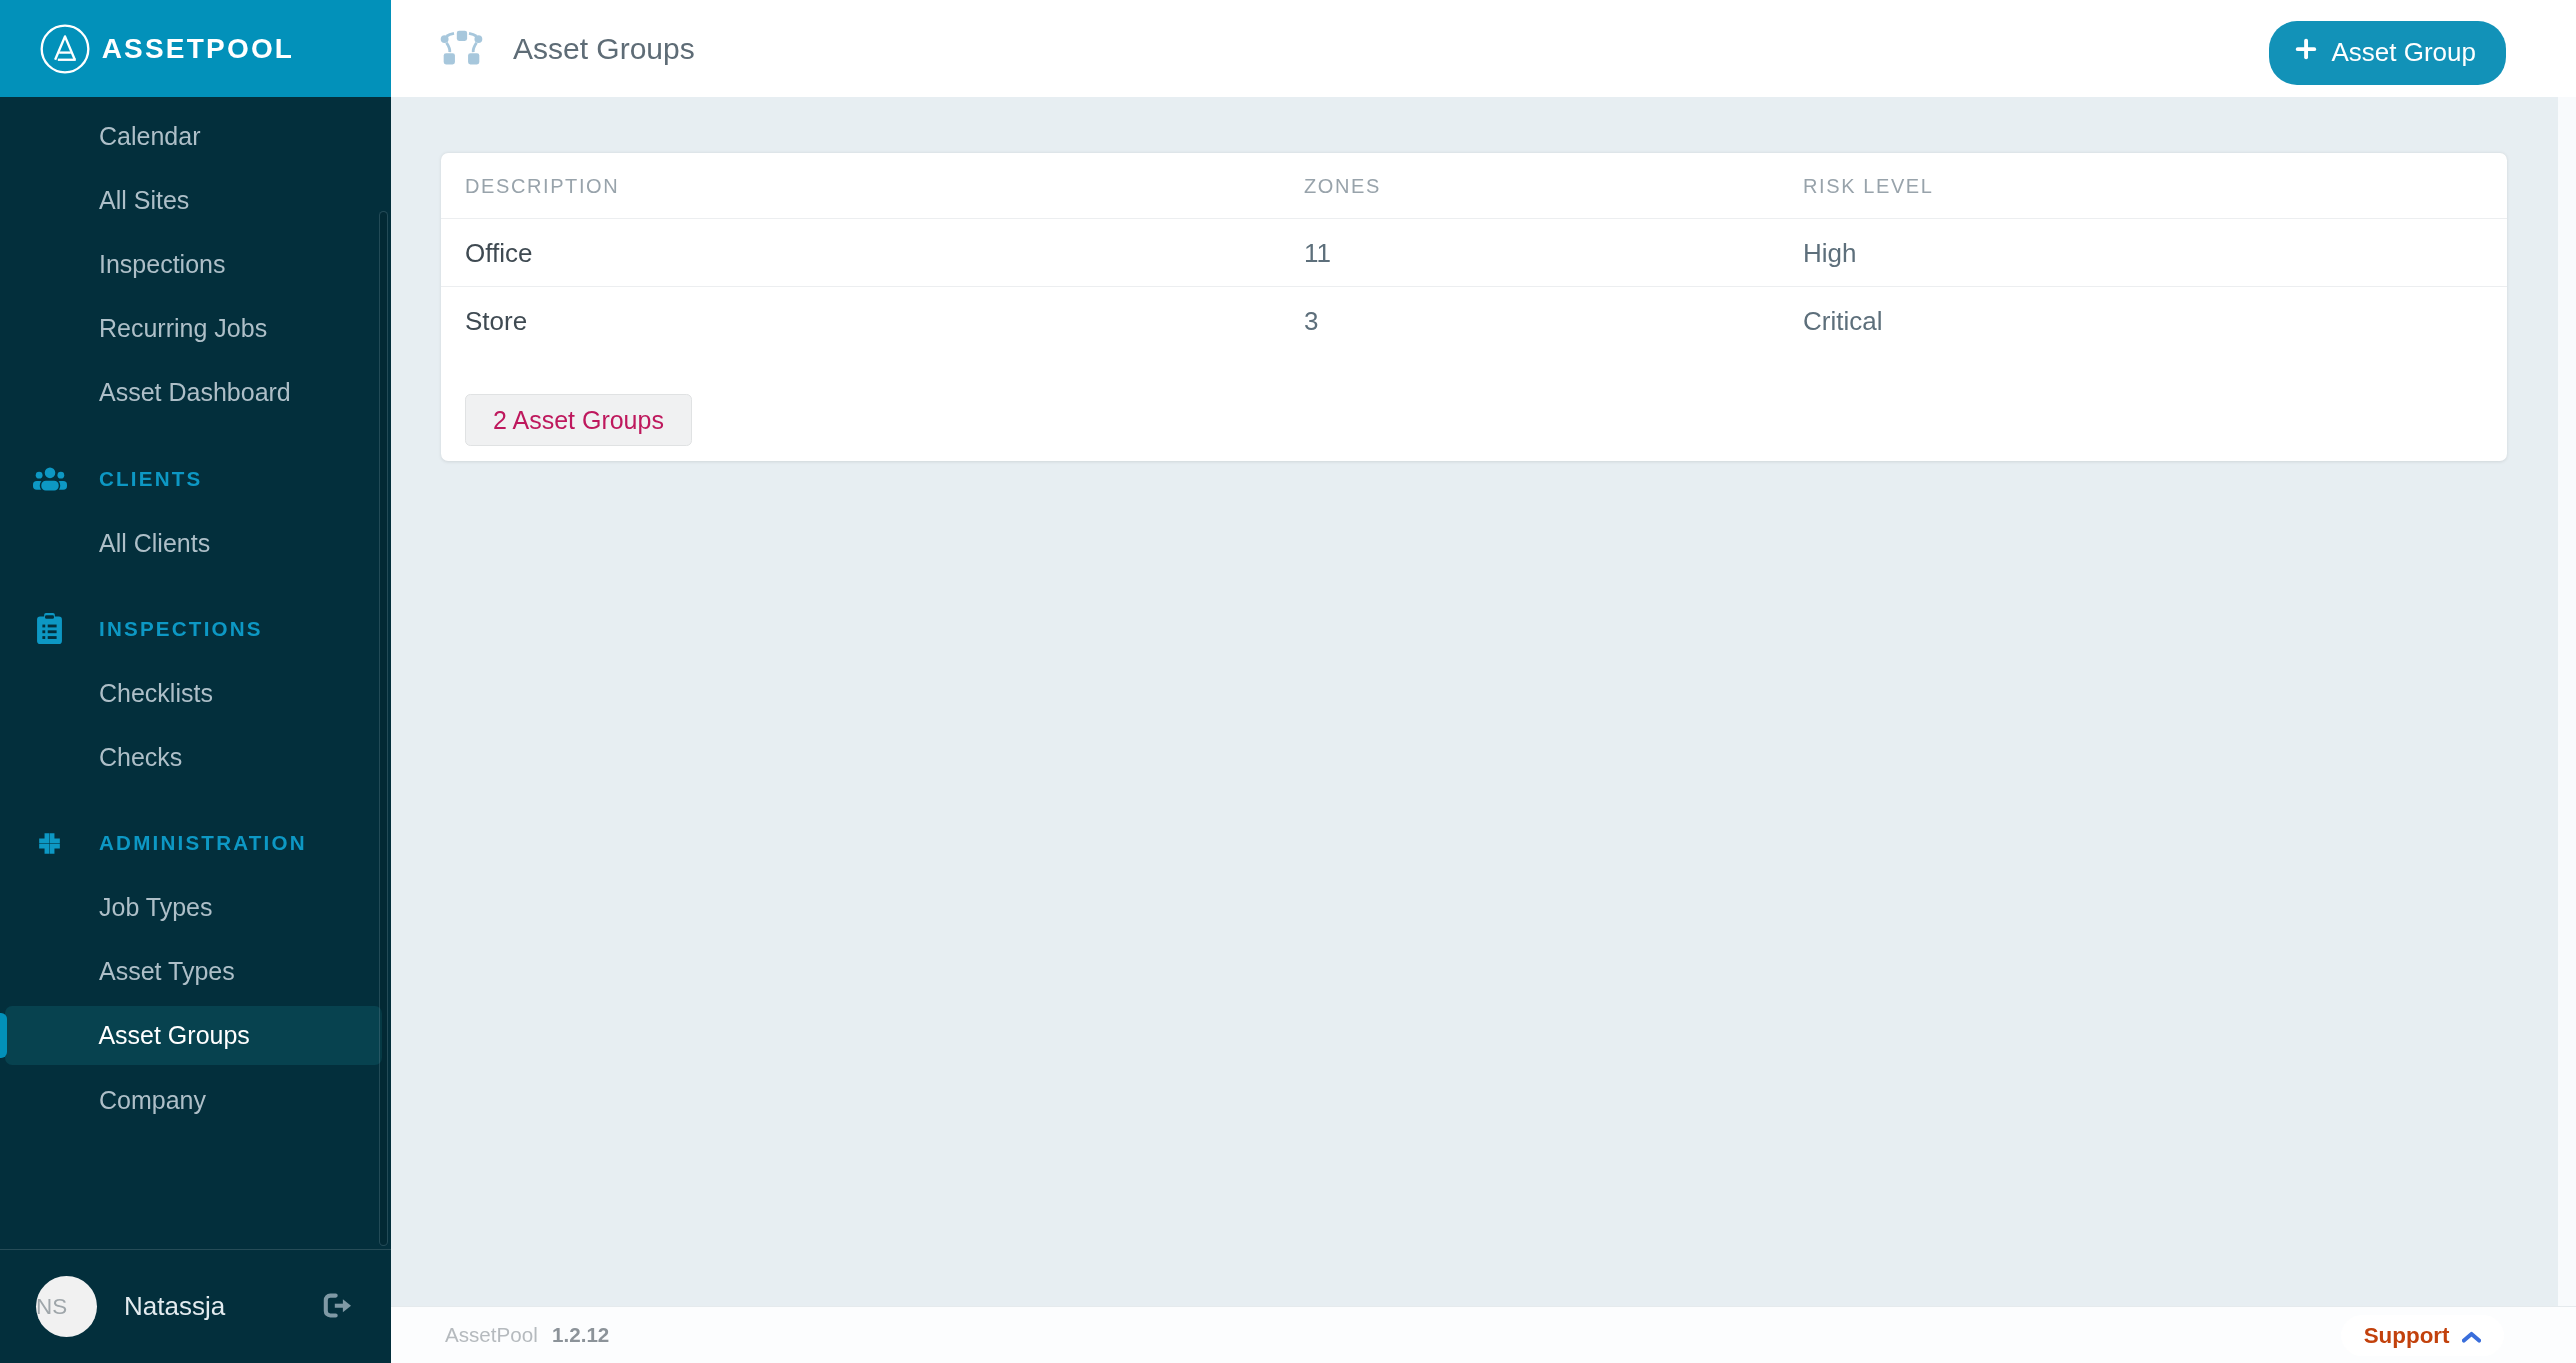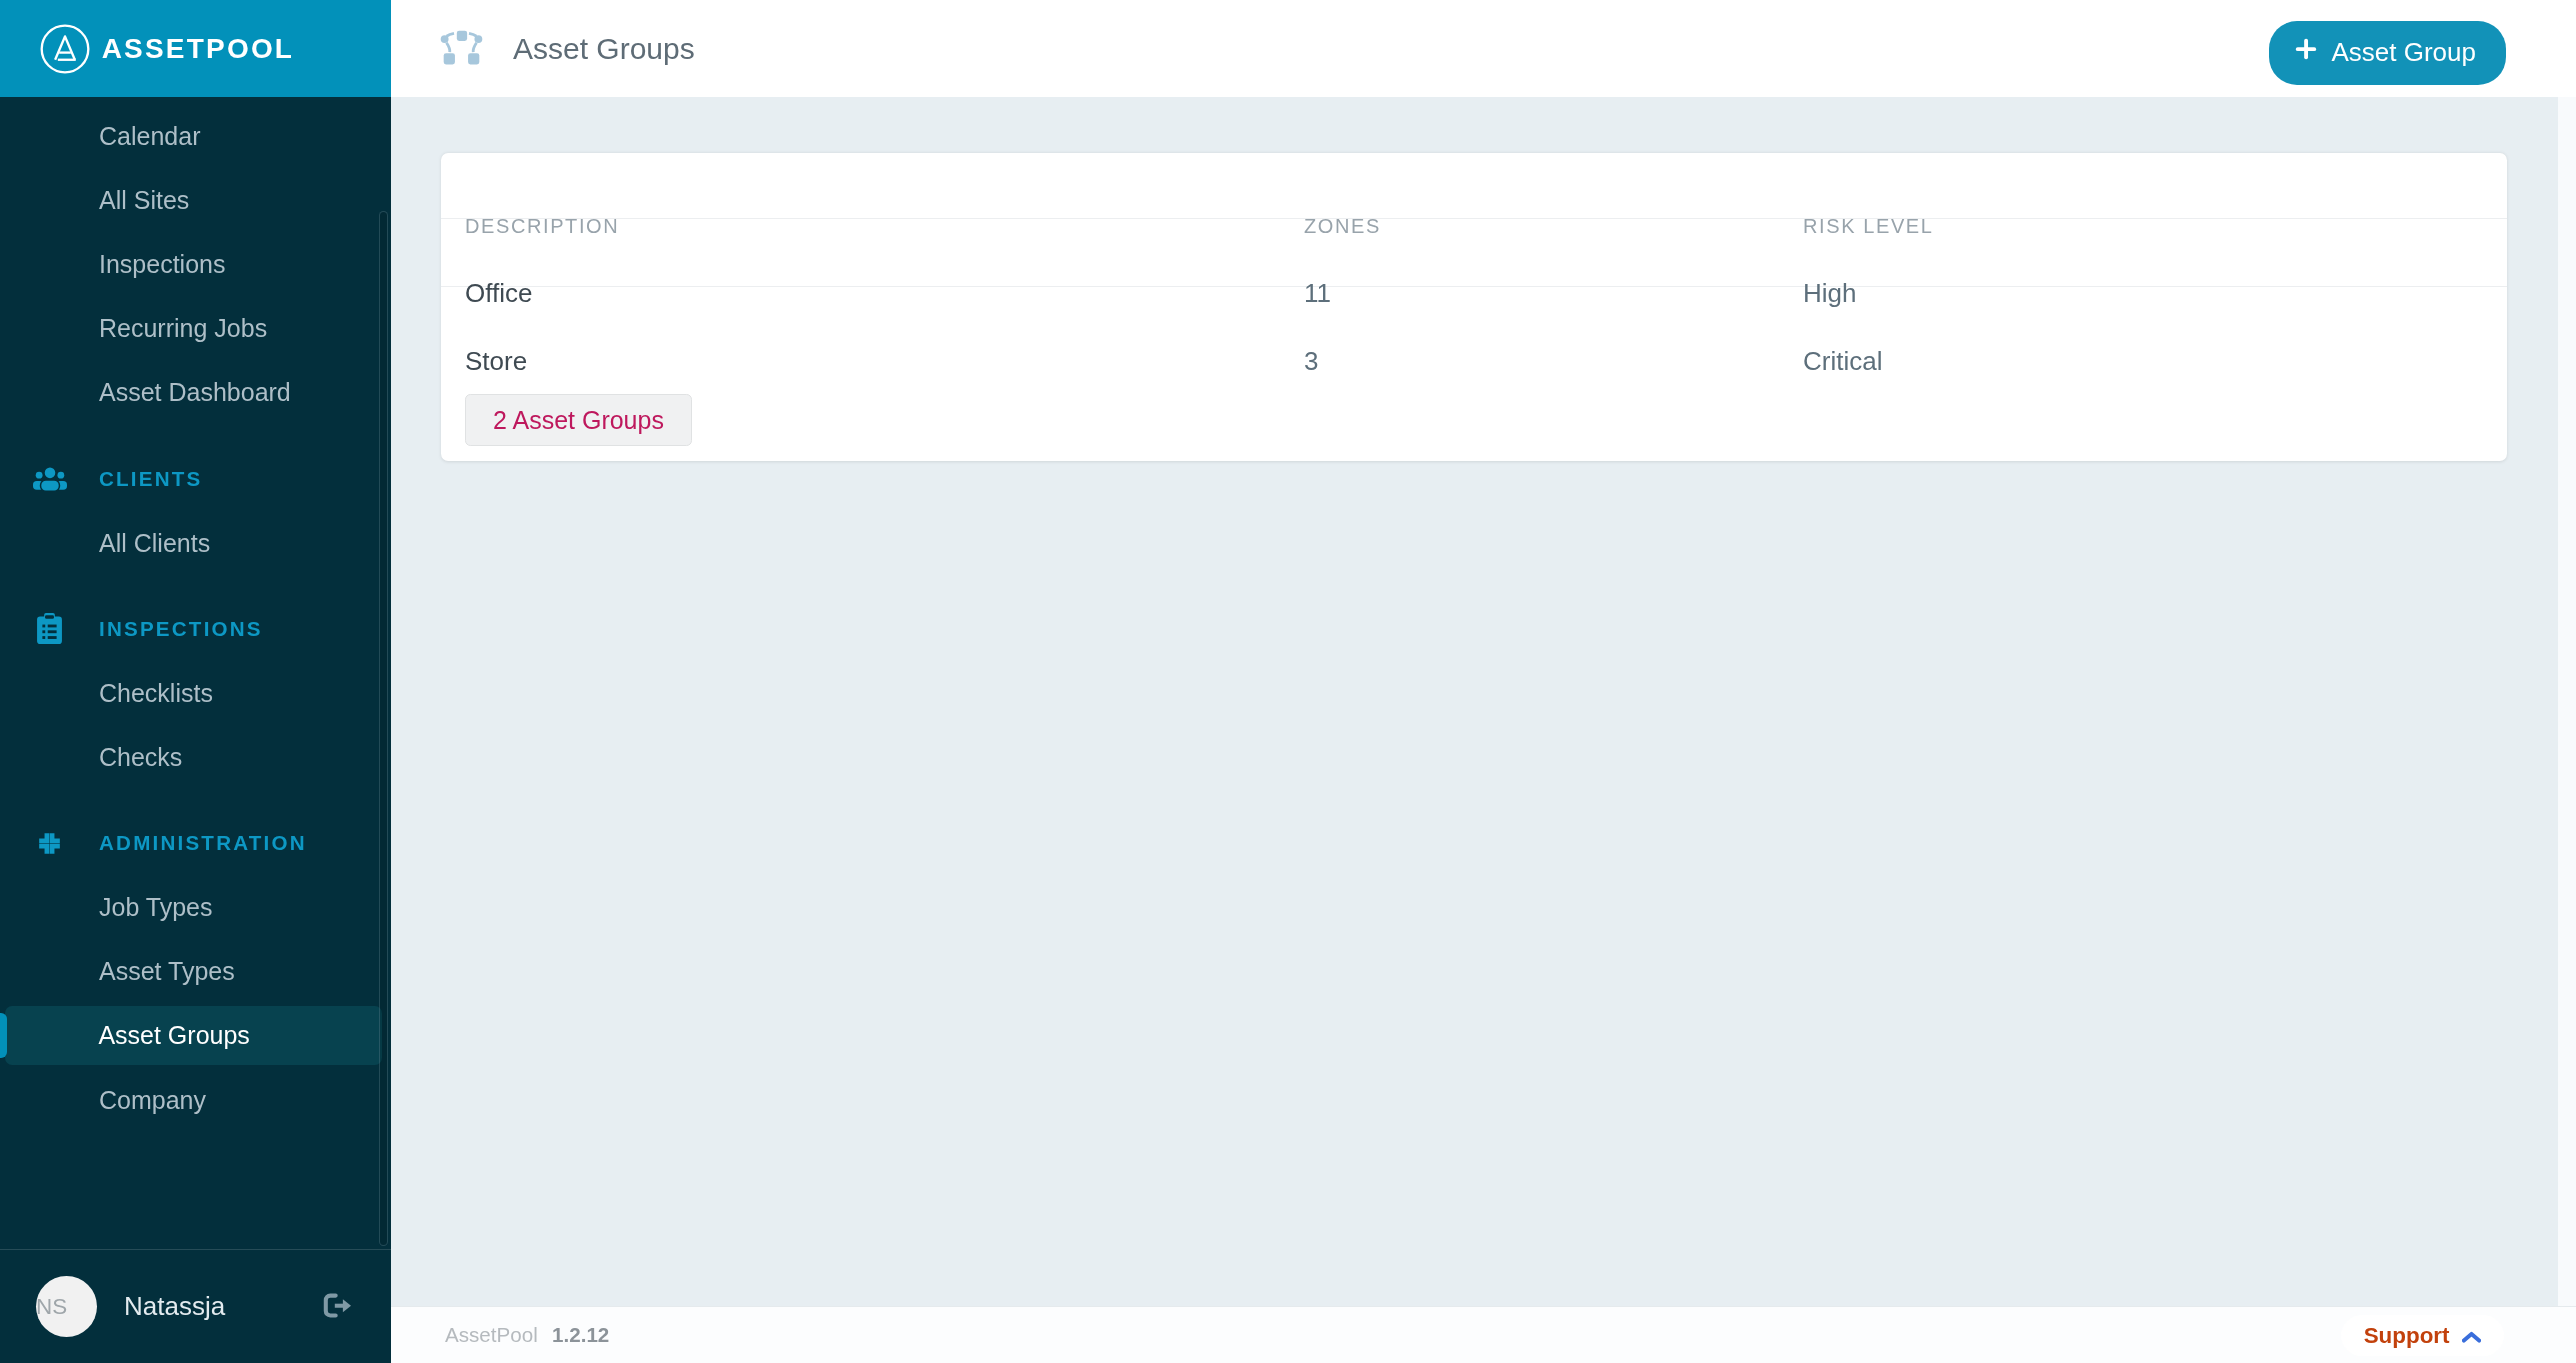--- a/index.html
+++ b/index.html
@@ -48,21 +48,21 @@
              padding:0 30px 0 25px; border:none; cursor:pointer; font-family:inherit; }
 
   
   .content { position:absolute; left:391px; top:97px; right:0; bottom:57px; background:#E7EEF2; }
   .card { position:absolute; left:50px; top:56px; width:2066px; height:308px; background:#FFFFFF;
           border-radius:7.2px; box-shadow:0 0.9px 3.6px rgba(0,0,0,0.10); }
   .t-row { position:relative; }
   .t-head { height:66px; border-bottom:1.8px solid #ECEEF0; }
   .t-data { height:68px; }
   .t-data.bordered { border-bottom:1.8px solid #ECEEF0; }
-  .cell { position:absolute; top:50%; transform:translateY(-50%); white-space:nowrap;margin-top:40px; }
+  .cell { position:absolute; top:50%; transform:translateY(-50%); white-space:nowrap; }
   .c0 { left:24px; } .c1 { left:863px; } .c2 { left:1362px; }
   .th { font-size:20px; color:#98A3AB; letter-spacing:1.6px; }
   .td-desc { font-size:26px; color:#3F4A52; }
   .td-val { font-size:26px; color:#5D6F7B; }
   .count-btn { position:absolute; left:24px; top:241px; height:52px; padding:0 27px; background:#F0F1F2;
                border:1.8px solid #E0E2E3; border-radius:5.4px; color:#be185d; font-size:25px;
                font-family:inherit; cursor:default; }
   .main-scroll-track { position:absolute; right:0; top:0; bottom:0; width:18px; background:#F8FAFC; }
 
   

